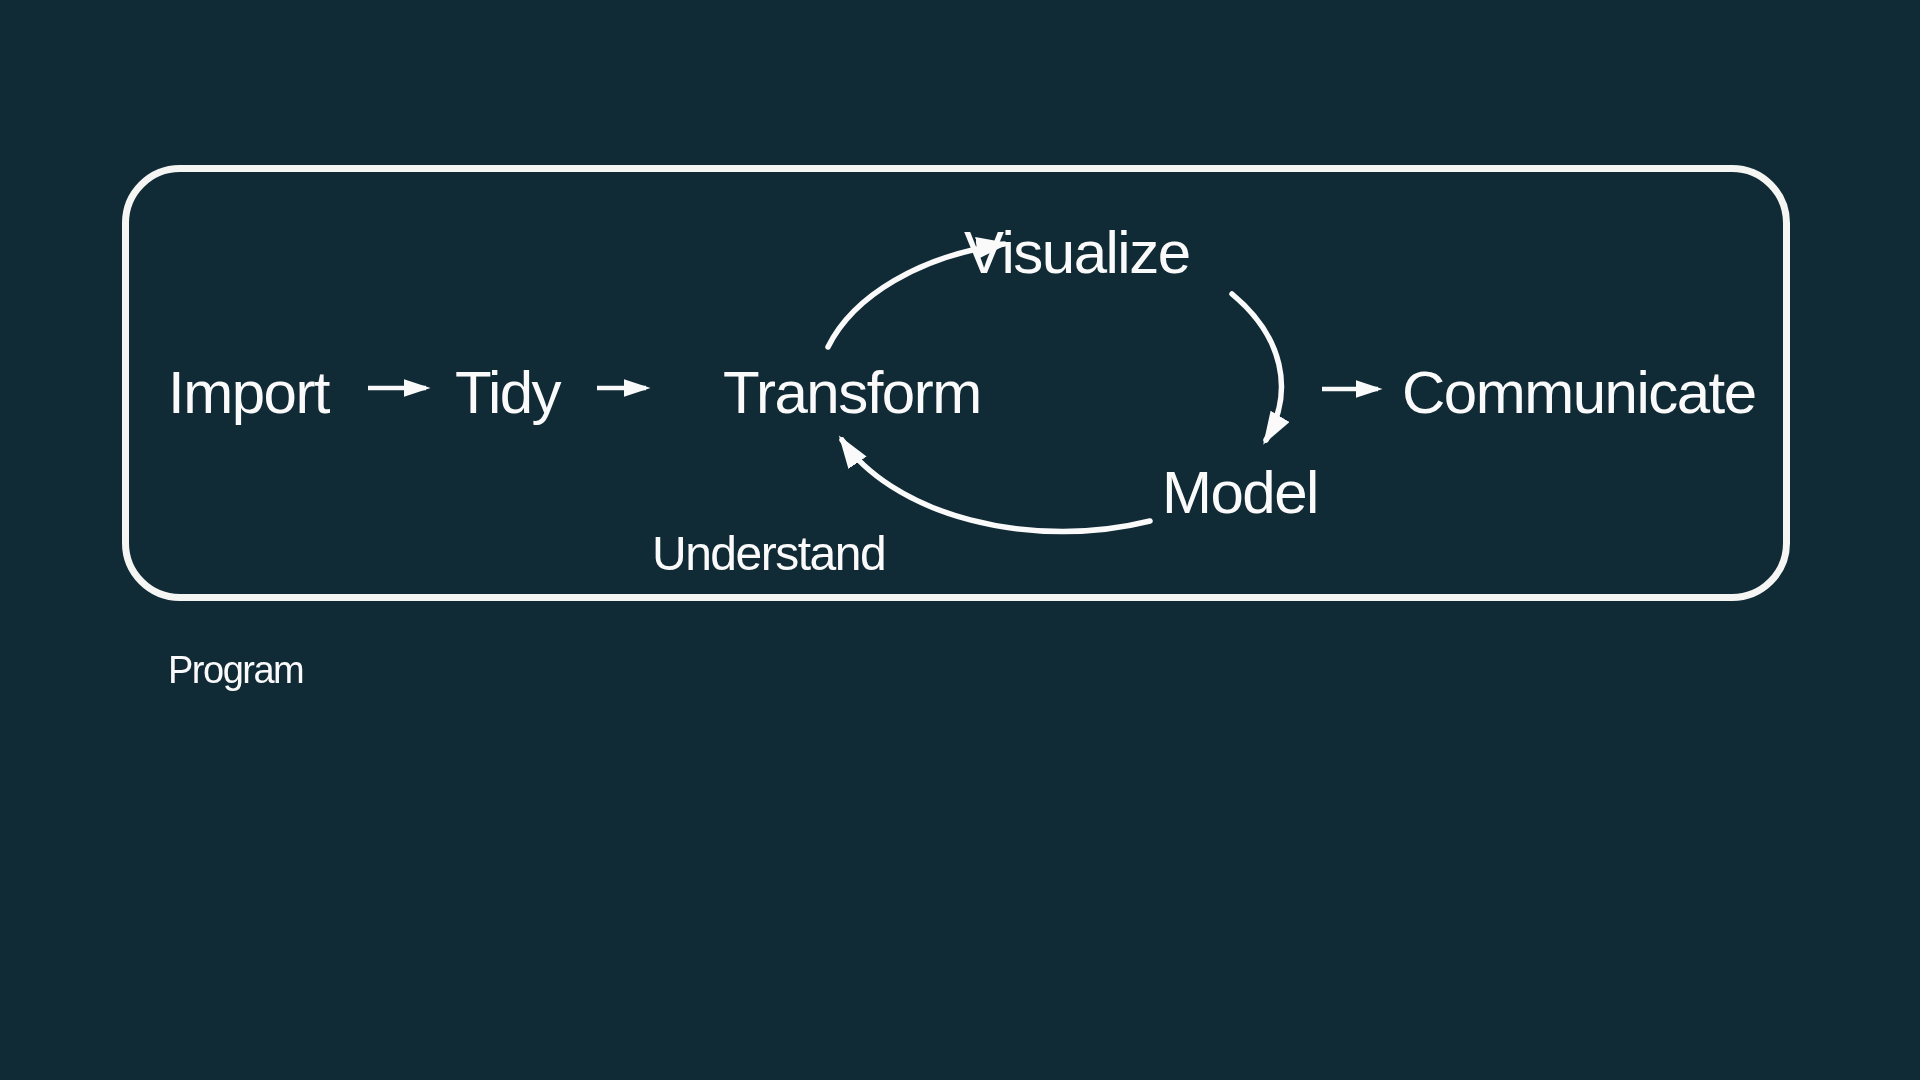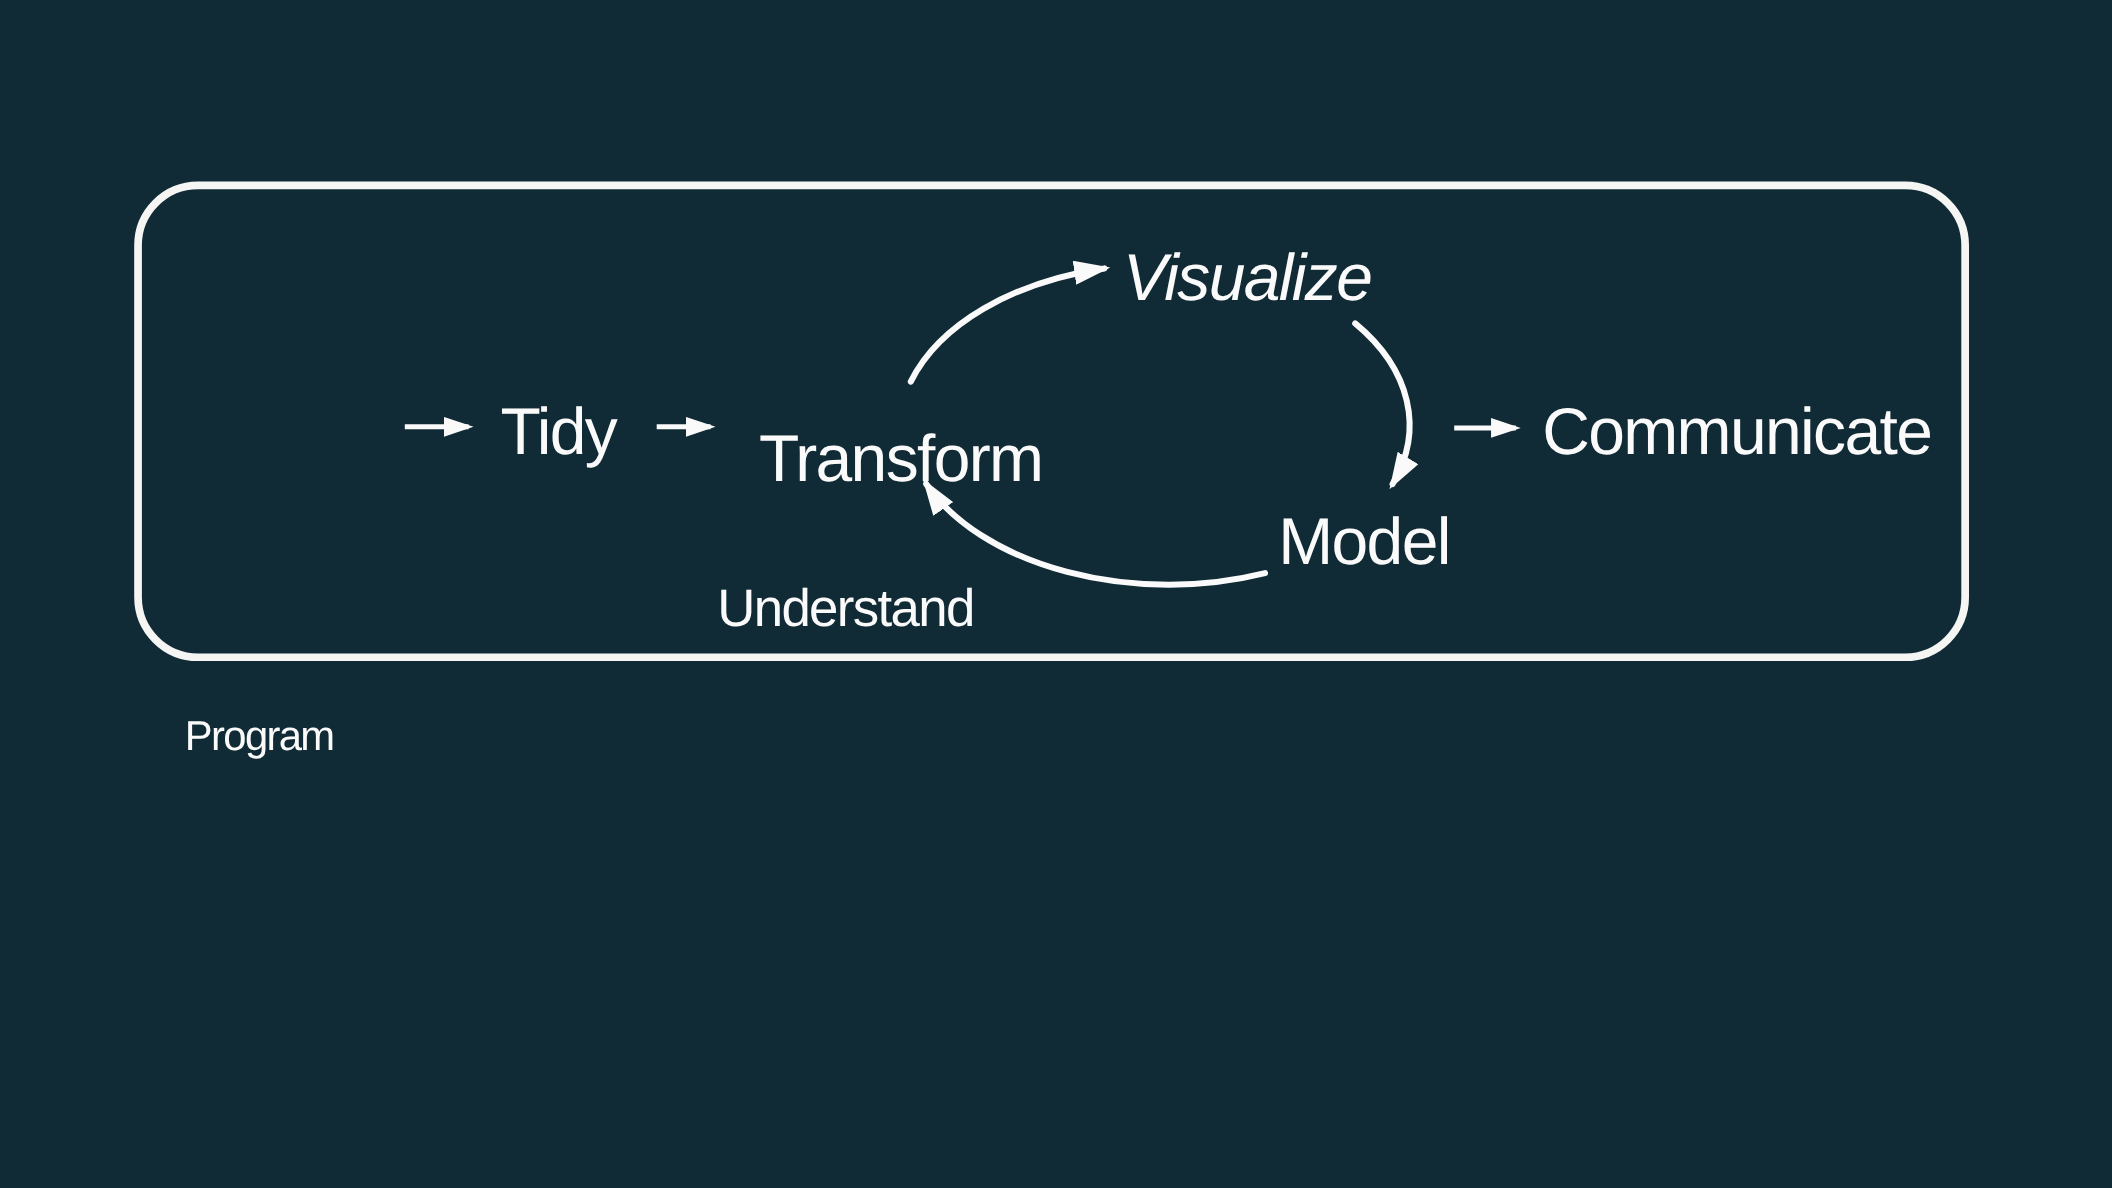--- a/index.html
+++ b/index.html
@@ -38,22 +38,22 @@
   .label {
     position: absolute;
     color: #fafafa;
     font-size: 60px;
     line-height: 1;
     letter-spacing: -1.5px;
     white-space: nowrap;
   }
   .label-import      { left: 168px;  top: 363px; }
   .label-tidy        { left: 455px;  top: 363px; }
-  .label-transform   { left: 690px;  top: 363px; margin-top: 24px; }
-  .label-visualize   { left: 1021px; top: 223px; font-style: italic; }
+  .label-transform   { left: 723px;  top: 363px; }
+  .label-visualize   { left: 964px; top: 223px; }
   .label-model       { left: 1162px; top: 463px; }
   .label-communicate { left: 1402px; top: 363px; }
   .label-understand  { left: 652px;  top: 530px; font-size: 48px; }
   .label-program     { left: 168px;  top: 651px; font-size: 38px; }
 </style>
 </head>
 <body>
 
 <div class="stage">
 
@@ -72,20 +72,21 @@
 
     <path d="M 1322 389 L 1378 389" stroke="#fafafa" stroke-width="4.5" fill="none" marker-end="url(#ah)"></path>
 
     <path d="M 828 347 A 240 152 0 0 1 1004 244" stroke="#fafafa" stroke-width="5.5" fill="none" stroke-linecap="round" marker-end="url(#ah)"></path>
 
     <path d="M 1232 294 A 240 152 0 0 1 1266 440" stroke="#fafafa" stroke-width="5.5" fill="none" stroke-linecap="round" marker-end="url(#ah)"></path>
 
     <path d="M 1150 521 A 240 152 0 0 1 842 440" stroke="#fafafa" stroke-width="5.5" fill="none" stroke-linecap="round" marker-end="url(#ah)"></path>
   </svg>
 
+  <div class="label label-import">Import</div>
 
   <div class="label label-tidy">Tidy</div>
 
   <div class="label label-transform">Transform</div>
 
   <div class="label label-visualize">Visualize</div>
 
   <div class="label label-communicate">Communicate</div>
 
   <div class="label label-model">Model</div>

